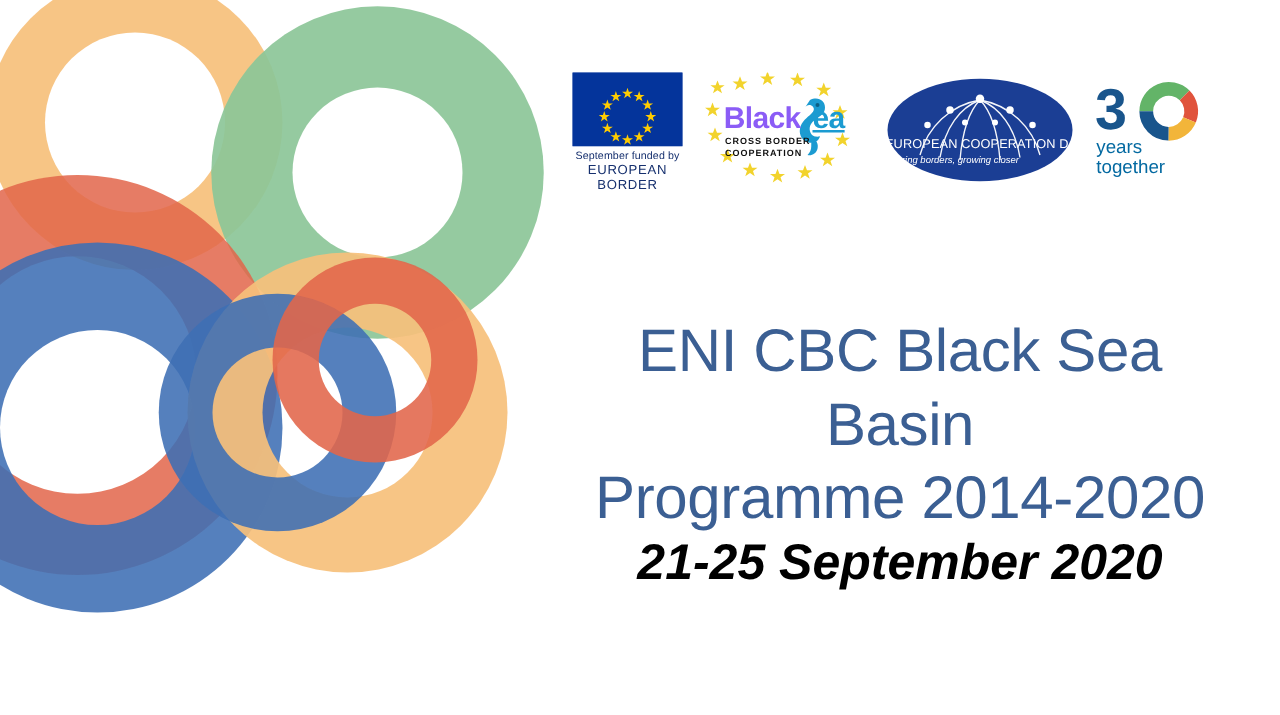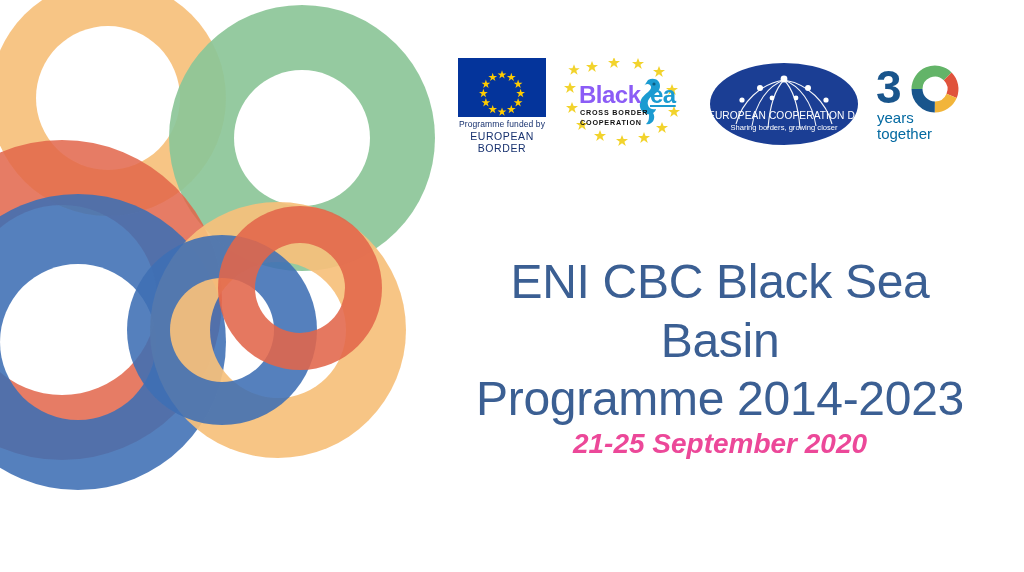--- a/index.html
+++ b/index.html
@@ -117,23 +117,23 @@
     color: #ffffff;
     font-size: 10.2px;
     letter-spacing: 0.1px;
     white-space: nowrap;
   }
   .ecd-tag {
     position: absolute;
     left: 0;
     top: 65px;
     width: 152px;
-    text-align: center;
     color: #ffffff;
     font-size: 7.6px;
+    font-style: italic;
     white-space: nowrap;
   }
 
   
   .y30-logo {
     width: 96px;
     height: 92px;
     position: relative;
   }
   .y30-three {
@@ -168,22 +168,22 @@
     letter-spacing: -0.3px;
   }
   .headline .line { display: block; }
 
   .event-date {
     position: absolute;
     left: 448px;
     top: 428px;
     width: 544px;
     text-align: center;
-    color: #ec4899;
-    font-size: 28px;
+    color: #000000;
+    font-size: 40px;
     font-weight: bold;
     font-style: italic;
     letter-spacing: 0px;
   }
 </style>
 </head>
 <body>
 
 <div class="slide">
 
@@ -254,21 +254,21 @@
             <polygon points="44,49.4 45.05,52.6 48.4,52.6 45.68,54.58 46.72,57.78 44,55.8 41.28,57.78 42.32,54.58 39.6,52.6 42.95,52.6"></polygon>
             <polygon points="34.7,46.9 35.75,50.1 39.1,50.1 36.38,52.08 37.42,55.28 34.7,53.3 31.98,55.28 33.02,52.08 30.3,50.1 33.65,50.1"></polygon>
             <polygon points="27.9,40.1 28.95,43.3 32.3,43.3 29.58,45.28 30.62,48.48 27.9,46.5 25.18,48.48 26.22,45.28 23.5,43.3 26.85,43.3"></polygon>
             <polygon points="25.4,30.8 26.45,34 29.8,34 27.08,35.98 28.12,39.18 25.4,37.2 22.68,39.18 23.72,35.98 21,34 24.35,34"></polygon>
             <polygon points="27.9,21.5 28.95,24.7 32.3,24.7 29.58,26.68 30.62,29.88 27.9,27.9 25.18,29.88 26.22,26.68 23.5,24.7 26.85,24.7"></polygon>
             <polygon points="34.7,14.7 35.75,17.9 39.1,17.9 36.38,19.88 37.42,23.08 34.7,21.1 31.98,23.08 33.02,19.88 30.3,17.9 33.65,17.9"></polygon>
           </g>
         </svg>
       </div>
       <div class="eu-caption">
-        <span class="l1">Programme funded by</span>
+        <span class="l1">September funded by</span>
         <span class="l2">EUROPEAN  BORDER</span>
       </div>
     </div>
 
     <div class="logo-block bs-logo">
       <svg width="136" height="92" viewBox="0 0 136 92" xmlns="http://www.w3.org/2000/svg" style="position:absolute;left:0;top:0;">
         <g fill="#F2D32C">
           <g transform="translate(12,12) scale(0.95)">
               <polygon points="0,-6 1.6,-1.9 6,-1.9 2.4,0.7 3.8,4.9 0,2.3 -3.8,4.9 -2.4,0.7 -6,-1.9 -1.6,-1.9"></polygon>
             </g>
@@ -364,18 +364,18 @@
       <div class="y30-words">
         <div>years</div>
         <div>together</div>
       </div>
     </div>
 
   </div>
 
   <div class="headline">
     <span class="line">ENI CBC Black Sea Basin</span>
-    <span class="line">Programme 2014-2023</span>
+    <span class="line">Programme 2014-2020</span>
   </div>
 
   <div class="event-date">21-25 September 2020</div>
 
 </div>
 
 </body></html>

